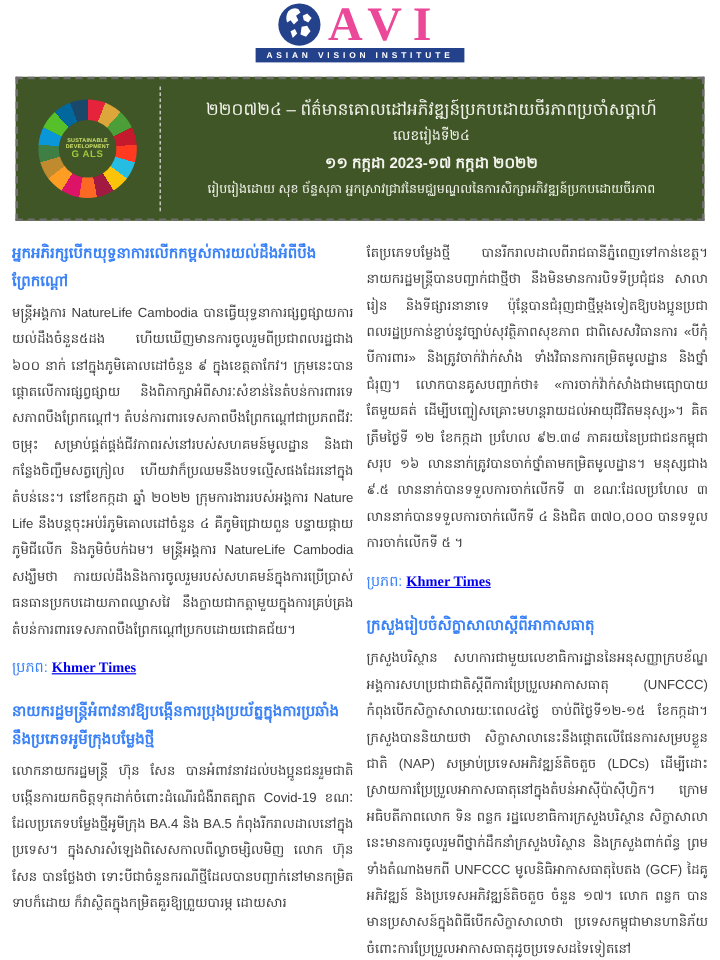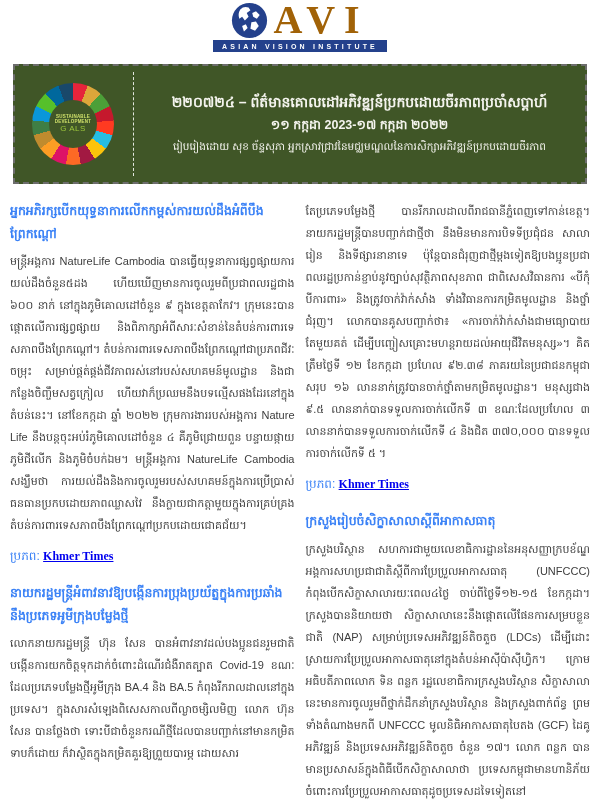--- a/index.html
+++ b/index.html
@@ -15,21 +15,21 @@
     display: flex; flex-direction: column;
     align-items: center; justify-content: flex-start;
     padding-top: 1px;
   }
   .logo-row { display: flex; align-items: center; gap: 5px; }
   .globe { width: 37px; height: 37px; display: block; }
   .logo-word {
     font-family: "Liberation Serif", serif;
     font-size: 40px; line-height: 38px;
     font-weight: 700;
-    color: #a16207;
+    color: #ec4899;
     letter-spacing: 9px;
   }
   .logo-bar {
     margin-top: 1px;
     background: #24418c;
     color: #ffffff;
     font-size: 7px; font-weight: 700;
     letter-spacing: 3.2px;
     padding: 3px 9px 2px 9px;
     white-space: nowrap;
@@ -66,32 +66,32 @@
   .sdg-center {
     position: absolute; inset: 0;
     display: flex; flex-direction: column;
     align-items: center; justify-content: center;
     z-index: 2; line-height: 1.1;
   }
   .sdg-center .s1, .sdg-center .s2 {
     font-size: 4.5px; font-weight: 700; color: #cfe06a; letter-spacing: .2px;
   }
   .sdg-center .s3 {
-    font-size: 8px; font-weight: 400; color: #9ec93d; letter-spacing: .5px;
+    font-size: 8px; font-weight: 700; color: #9ec93d; letter-spacing: .5px;
   }
   .banner-sep {
     align-self: stretch; margin: 2px 10px 2px 12px;
     border-left: 1px dashed rgba(255,255,255,.85);
   }
   .banner-text {
     flex: 1; color: #f4f4ee; text-align: center;
     display: flex; flex-direction: column; justify-content: center;
     gap: 5px;
   }
-  .banner-title { font-size: 14px; font-weight: 700; line-height: 1.3; }
+  .banner-title { font-size: 14px; font-weight: 400; line-height: 1.3; }
   .banner-issue { font-size: 11.5px; }
   .banner-dates { font-size: 12.5px; font-weight: 700; }
   .banner-byline { font-size: 10.5px; }
   
   .columns {
     display: flex; gap: 11px;
     padding: 16px 10px 0 10px;
     height: 610px; overflow: hidden;
   }
   .col { flex: 1; min-width: 0; }
@@ -136,20 +136,21 @@
       <div class="sdg-center">
         <span class="s1">SUSTAINABLE</span>
         <span class="s2">DEVELOPMENT</span>
         <span class="s3">G ALS</span>
       </div>
     </div>
   </div>
   <div class="banner-sep"></div>
   <div class="banner-text">
     <div class="banner-title">២២០៧២៤ – ព័ត៌មានគោលដៅអភិវឌ្ឍន៍ប្រកបដោយចីរភាពប្រចាំសប្ដាហ៍</div>
+    <div class="banner-issue">លេខរៀងទី២៤</div>
     <div class="banner-dates">១១ កក្កដា 2023-១៧ កក្កដា ២០២២</div>
     <div class="banner-byline">រៀបរៀងដោយ សុខ ច័ន្ទសុភា អ្នកស្រាវជ្រាវនៃមជ្ឈមណ្ឌលនៃការសិក្សាអភិវឌ្ឍន៍ប្រកបដោយចីរភាព</div>
   </div>
 </div>
 
 <div class="columns">
 
   <div class="col">
     <div class="article-heading">អ្នកអភិរក្សបើកយុទ្ធនាការលើកកម្ពស់ការយល់ដឹងអំពីបឹងព្រែកណ្ដៅ</div>
     <div class="article-body">មន្ត្រីអង្គការ NatureLife Cambodia បានធ្វើយុទ្ធនាការផ្សព្វផ្សាយការយល់ដឹងចំនួន៥ដង ហើយឃើញមានការចូលរួមពីប្រជាពលរដ្ឋជាង ៦០០ នាក់ នៅក្នុងភូមិគោលដៅចំនួន ៩ ក្នុងខេត្តតាកែវ។ ក្រុមនេះបានផ្ដោតលើការផ្សព្វផ្សាយ និងពិភាក្សាអំពីសារៈសំខាន់នៃតំបន់ការពារទេសភាពបឹងព្រែកណ្ដៅ។ តំបន់ការពារទេសភាពបឹងព្រែកណ្ដៅជាប្រភពជីវៈចម្រុះ សម្រាប់ផ្គត់ផ្គង់ជីវភាពរស់នៅរបស់សហគមន៍មូលដ្ឋាន និងជាកន្លែងចិញ្ចឹមសត្វក្រៀល ហើយវាក៏ប្រឈមនឹងបទល្មើសផងដែរនៅក្នុងតំបន់នេះ។ នៅខែកក្កដា ឆ្នាំ ២០២២ ក្រុមការងាររបស់អង្គការ Nature Life នឹងបន្តចុះអប់រំភូមិគោលដៅចំនួន ៤ គឺភូមិជ្រោយពួន បន្ទាយផ្កាយ ភូមិជីលើក និងភូមិចំបក់ឯម។ មន្ត្រីអង្គការ NatureLife Cambodia សង្ឃឹមថា ការយល់ដឹងនិងការចូលរួមរបស់សហគមន៍ក្នុងការប្រើប្រាស់ធនធានប្រកបដោយភាពឈ្លាសវៃ នឹងក្លាយជាកត្តាមួយក្នុងការគ្រប់គ្រងតំបន់ការពារទេសភាពបឹងព្រែកណ្ដៅប្រកបដោយជោគជ័យ។</div>

